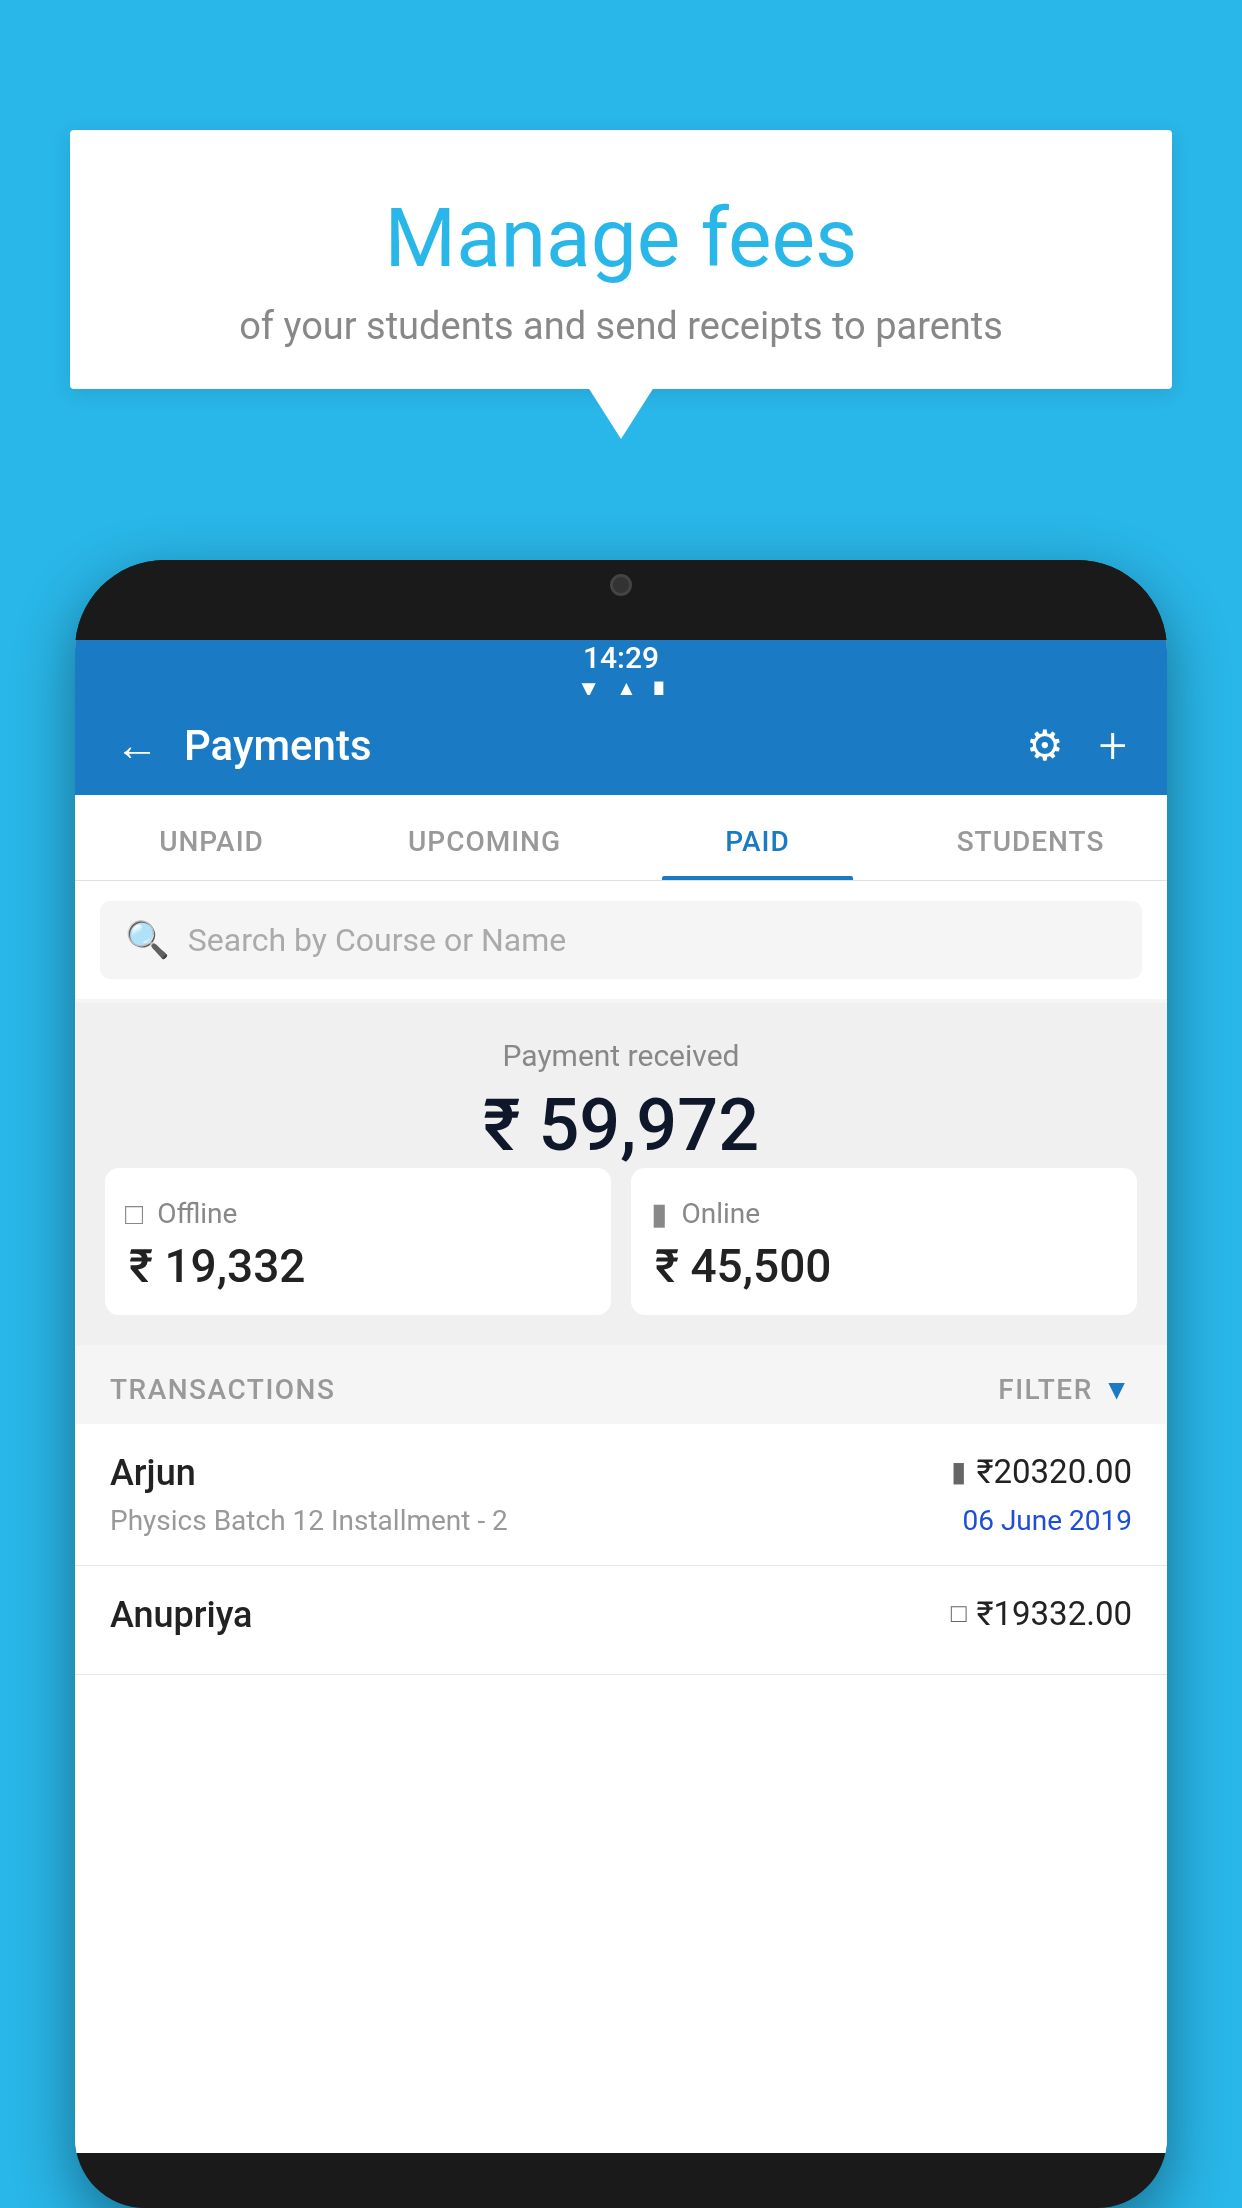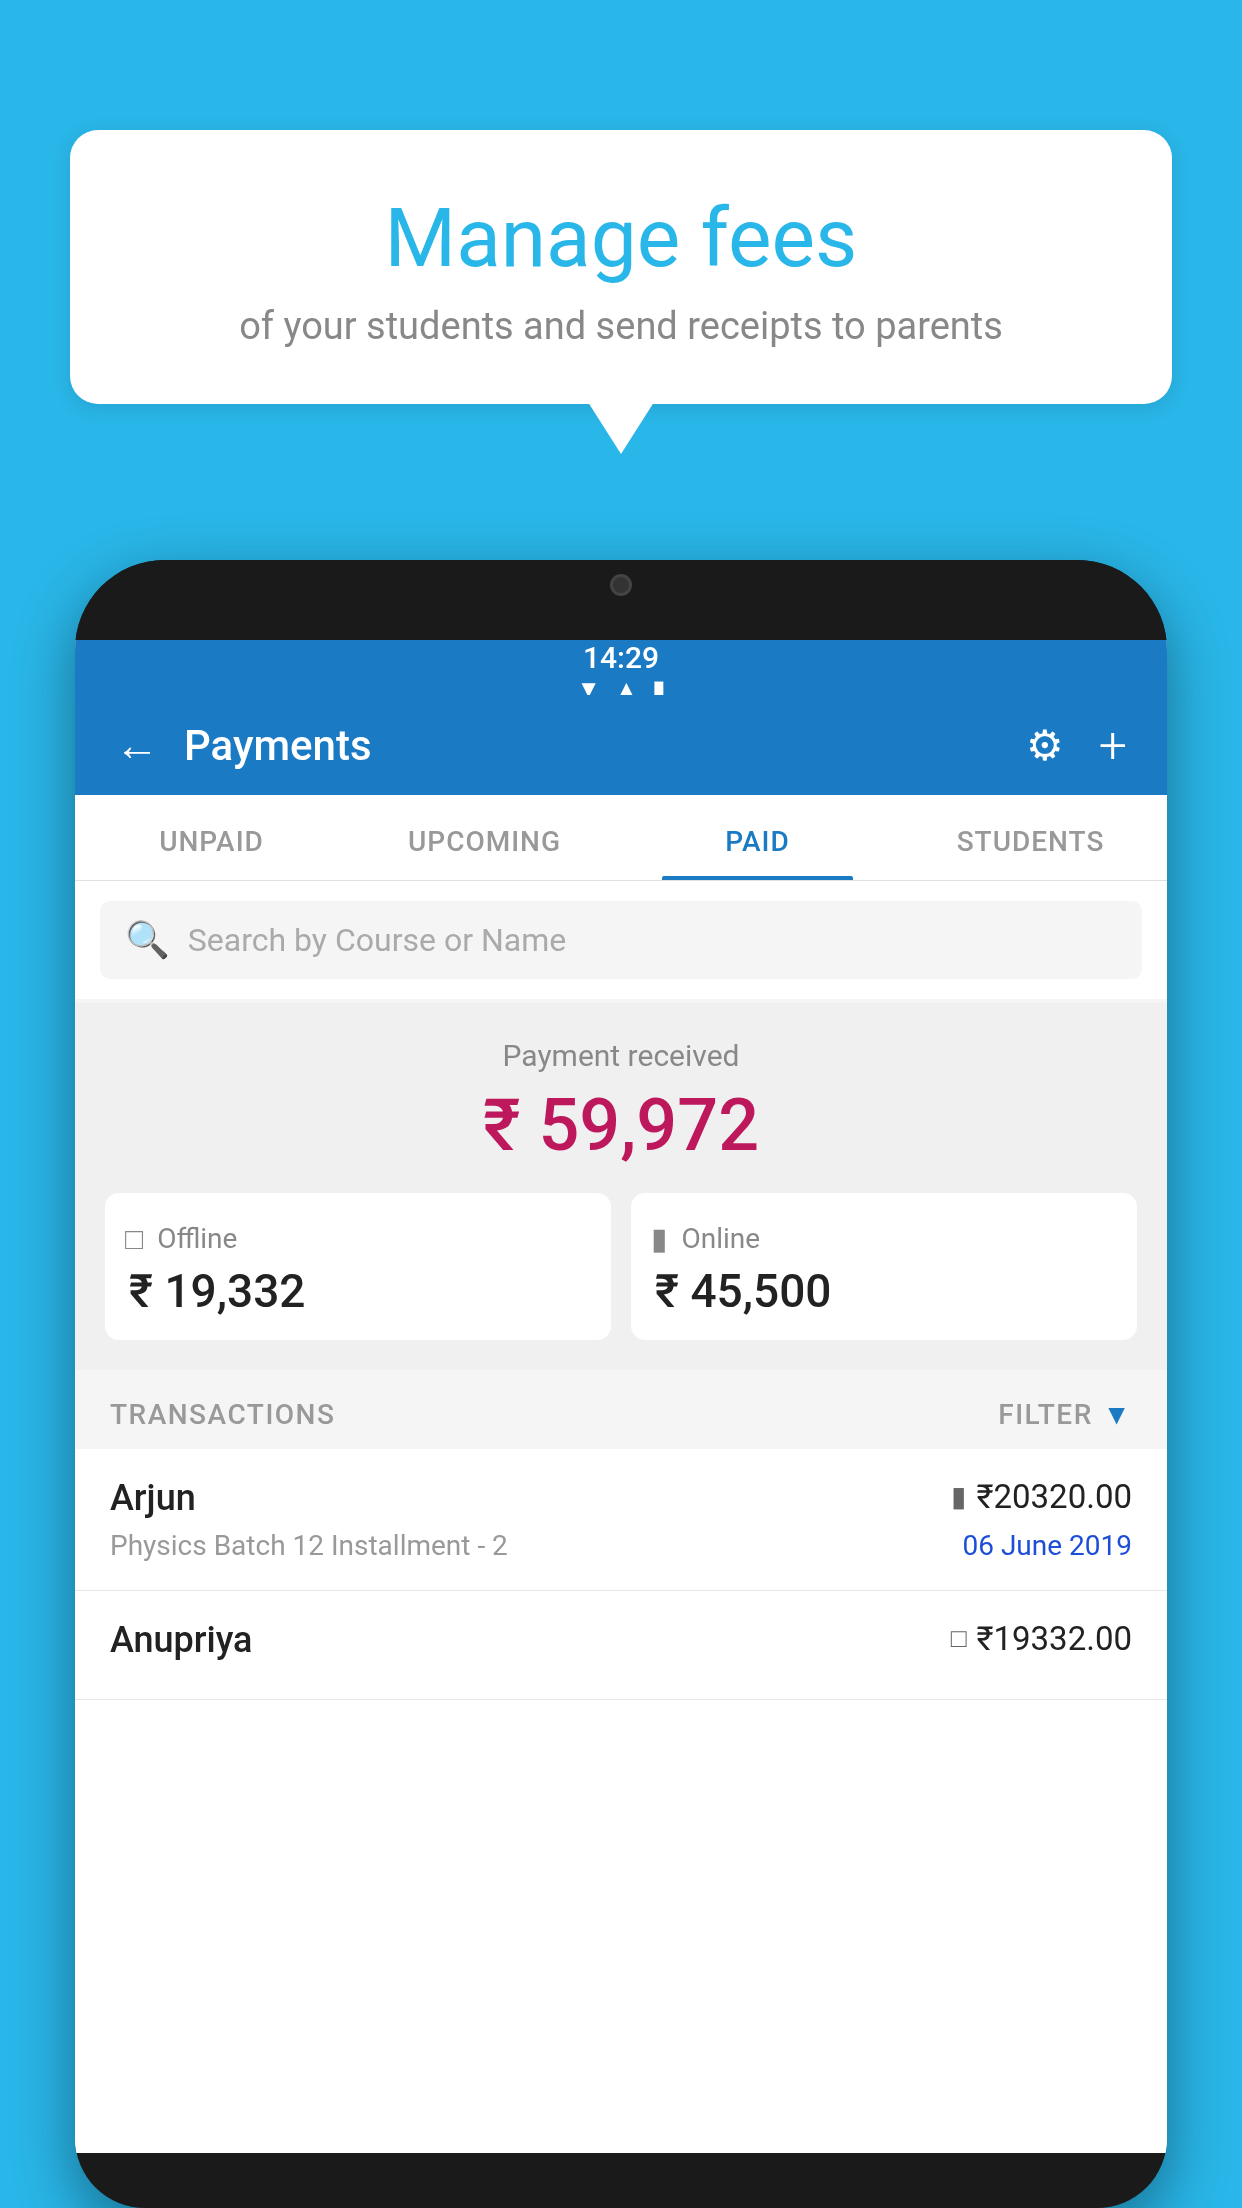--- a/index.html
+++ b/index.html
@@ -12,22 +12,22 @@
       position: relative;
     }
 
     
     .speech-bubble {
       position: absolute;
       top: 130px;
       left: 70px;
       right: 70px;
       background: white;
-      border-radius: 28px;
-      padding: 60px 50px 56px;
+      border-radius: 4px;
+      padding: 60px 50px 41px;
       text-align: center;
       box-shadow: 0 4px 20px rgba(0,0,0,0.1);
     }
     .speech-bubble::after {
       content: '';
       position: absolute;
       bottom: -50px;
       left: 50%;
       transform: translateX(-50%);
       border-left: 35px solid transparent;
@@ -216,24 +216,23 @@
       background: #f0f0f0;
       padding: 35px 30px 30px;
       text-align: center;
     }
     .payment-label {
       color: #888;
       font-size: 30px;
       margin-bottom: 10px;
     }
     .payment-amount {
-      color: #be185d;
+      color: #0f172a;
       font-size: 72px;
       font-weight: 500;
-      margin-bottom: 25px;
     }
     .payment-cards {
       display: flex;
       gap: 20px;
     }
     .payment-card {
       flex: 1;
       background: white;
       border-radius: 14px;
       padding: 28px 20px 22px;

